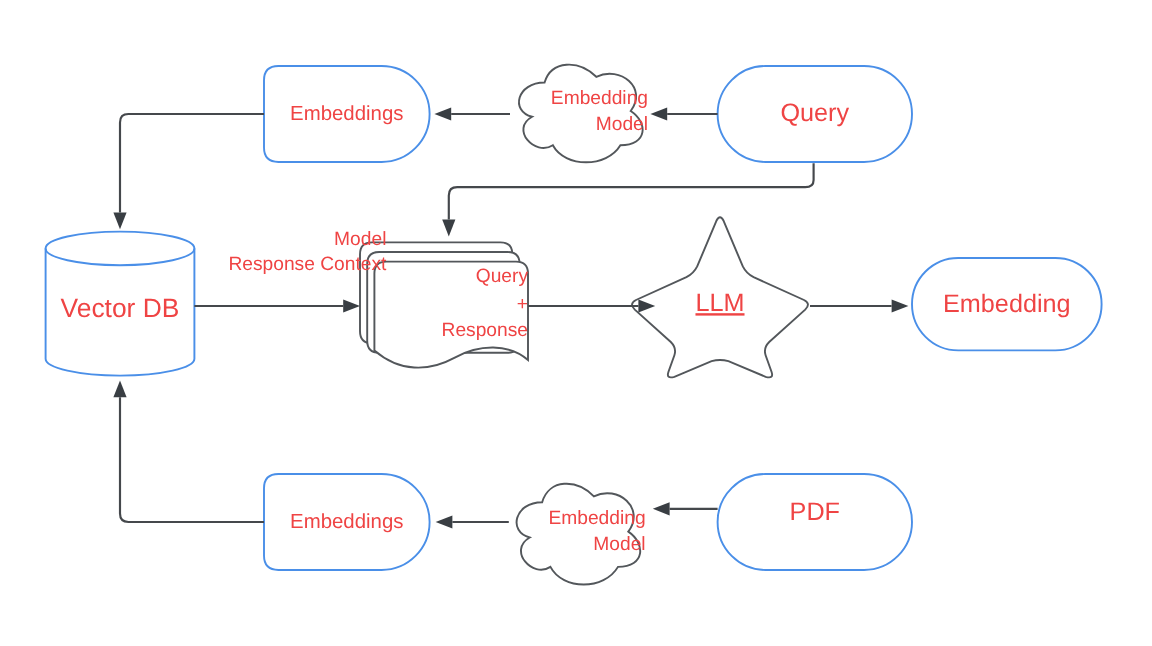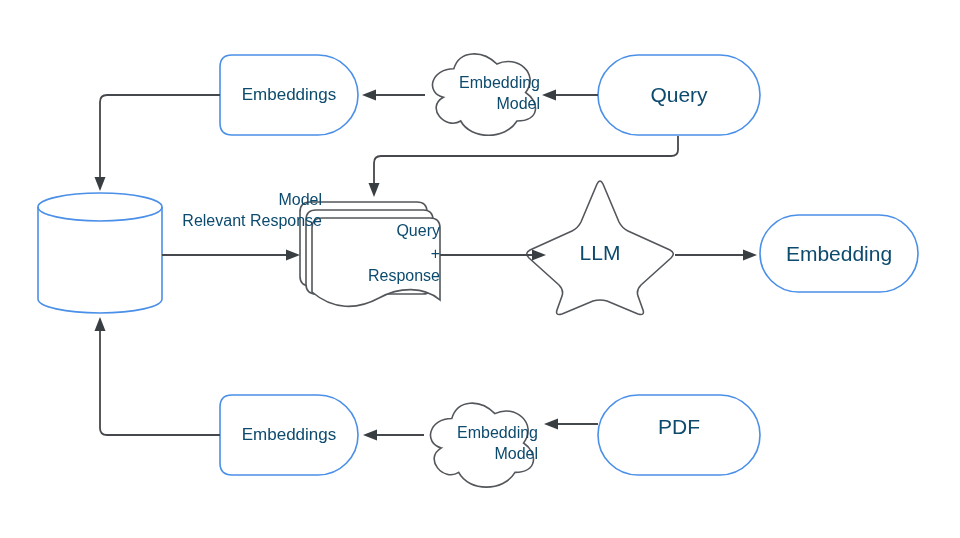--- a/index.html
+++ b/index.html
@@ -1,21 +1,21 @@
 <!DOCTYPE html>
 <html><head>
 <meta charset="utf-8">
 <style>
   html,body { margin:0; padding:0; background:#ffffff; }
   .canvas {
     position:relative;
     width:960px; height:538px;
     background:#ffffff;
     font-family:"Liberation Sans", sans-serif;
-    color:#0c4a6e;
+    color:#ef4444;
     overflow:hidden;
   }
   .canvas svg { position:absolute; left:0; top:0; }
   .lbl {
     position:absolute;
     display:flex; flex-direction:column;
     align-items:center; justify-content:center;
     text-align:center;
     line-height:1.32;
     white-space:nowrap;
@@ -131,33 +131,36 @@
 
   <div class="lbl sm" style="left:425px; top:48px; width:115px; height:90px;">
     <span>Embedding</span>
     <span>Model</span>
   </div>
 
   <div class="lbl lg" style="left:598px; top:55px; width:162px; height:80px;">
     <span>Query</span>
   </div>
 
+  <div class="lbl" style="left:38px; top:213px; width:124px; height:88px; font-size:22px;">
+    <span>Vector DB</span>
+  </div>
 
   <div class="lbl sm" style="left:150px; top:188px; width:172px; height:44px;">
     <span>Model</span>
-    <span>Relevant Response</span>
+    <span>Response Context</span>
   </div>
 
   <div class="lbl sm" style="left:312px; top:216px; width:128px; height:76px; line-height:1.4;">
     <span>Query</span>
     <span>+</span>
     <span>Response</span>
   </div>
 
-  <div class="lbl lg" style="left:530px; top:220px; width:140px; height:66px;">
+  <div class="lbl lg" style="left:530px; top:220px; width:140px; height:66px;text-decoration:underline;">
     <span>LLM</span>
   </div>
 
   <div class="lbl lg" style="left:760px; top:215px; width:158px; height:77px;">
     <span>Embedding</span>
   </div>
 
   <div class="lbl md" style="left:220px; top:395px; width:138px; height:80px;">
     <span>Embeddings</span>
   </div>

